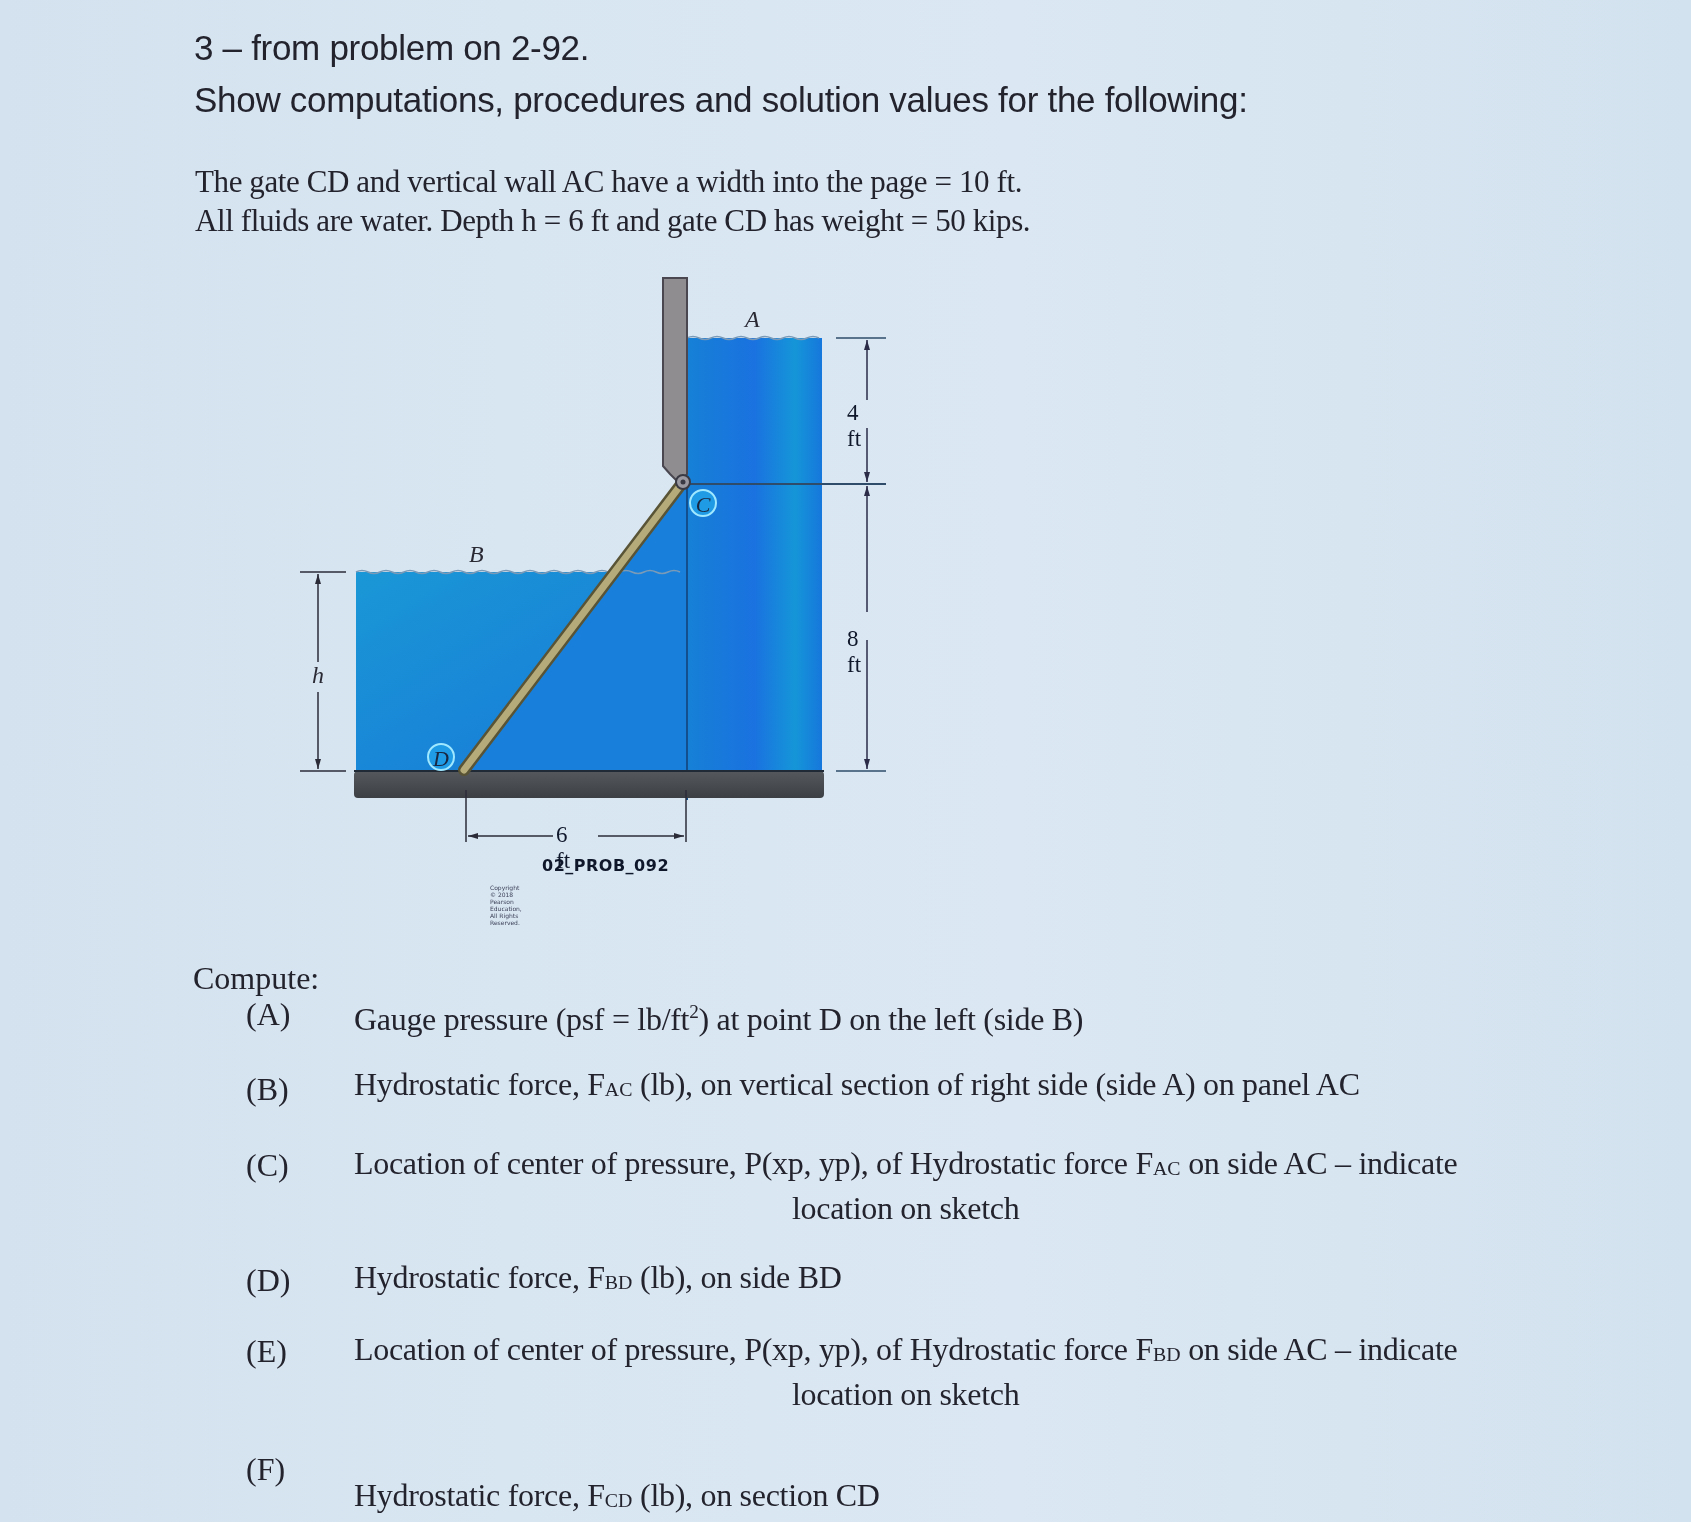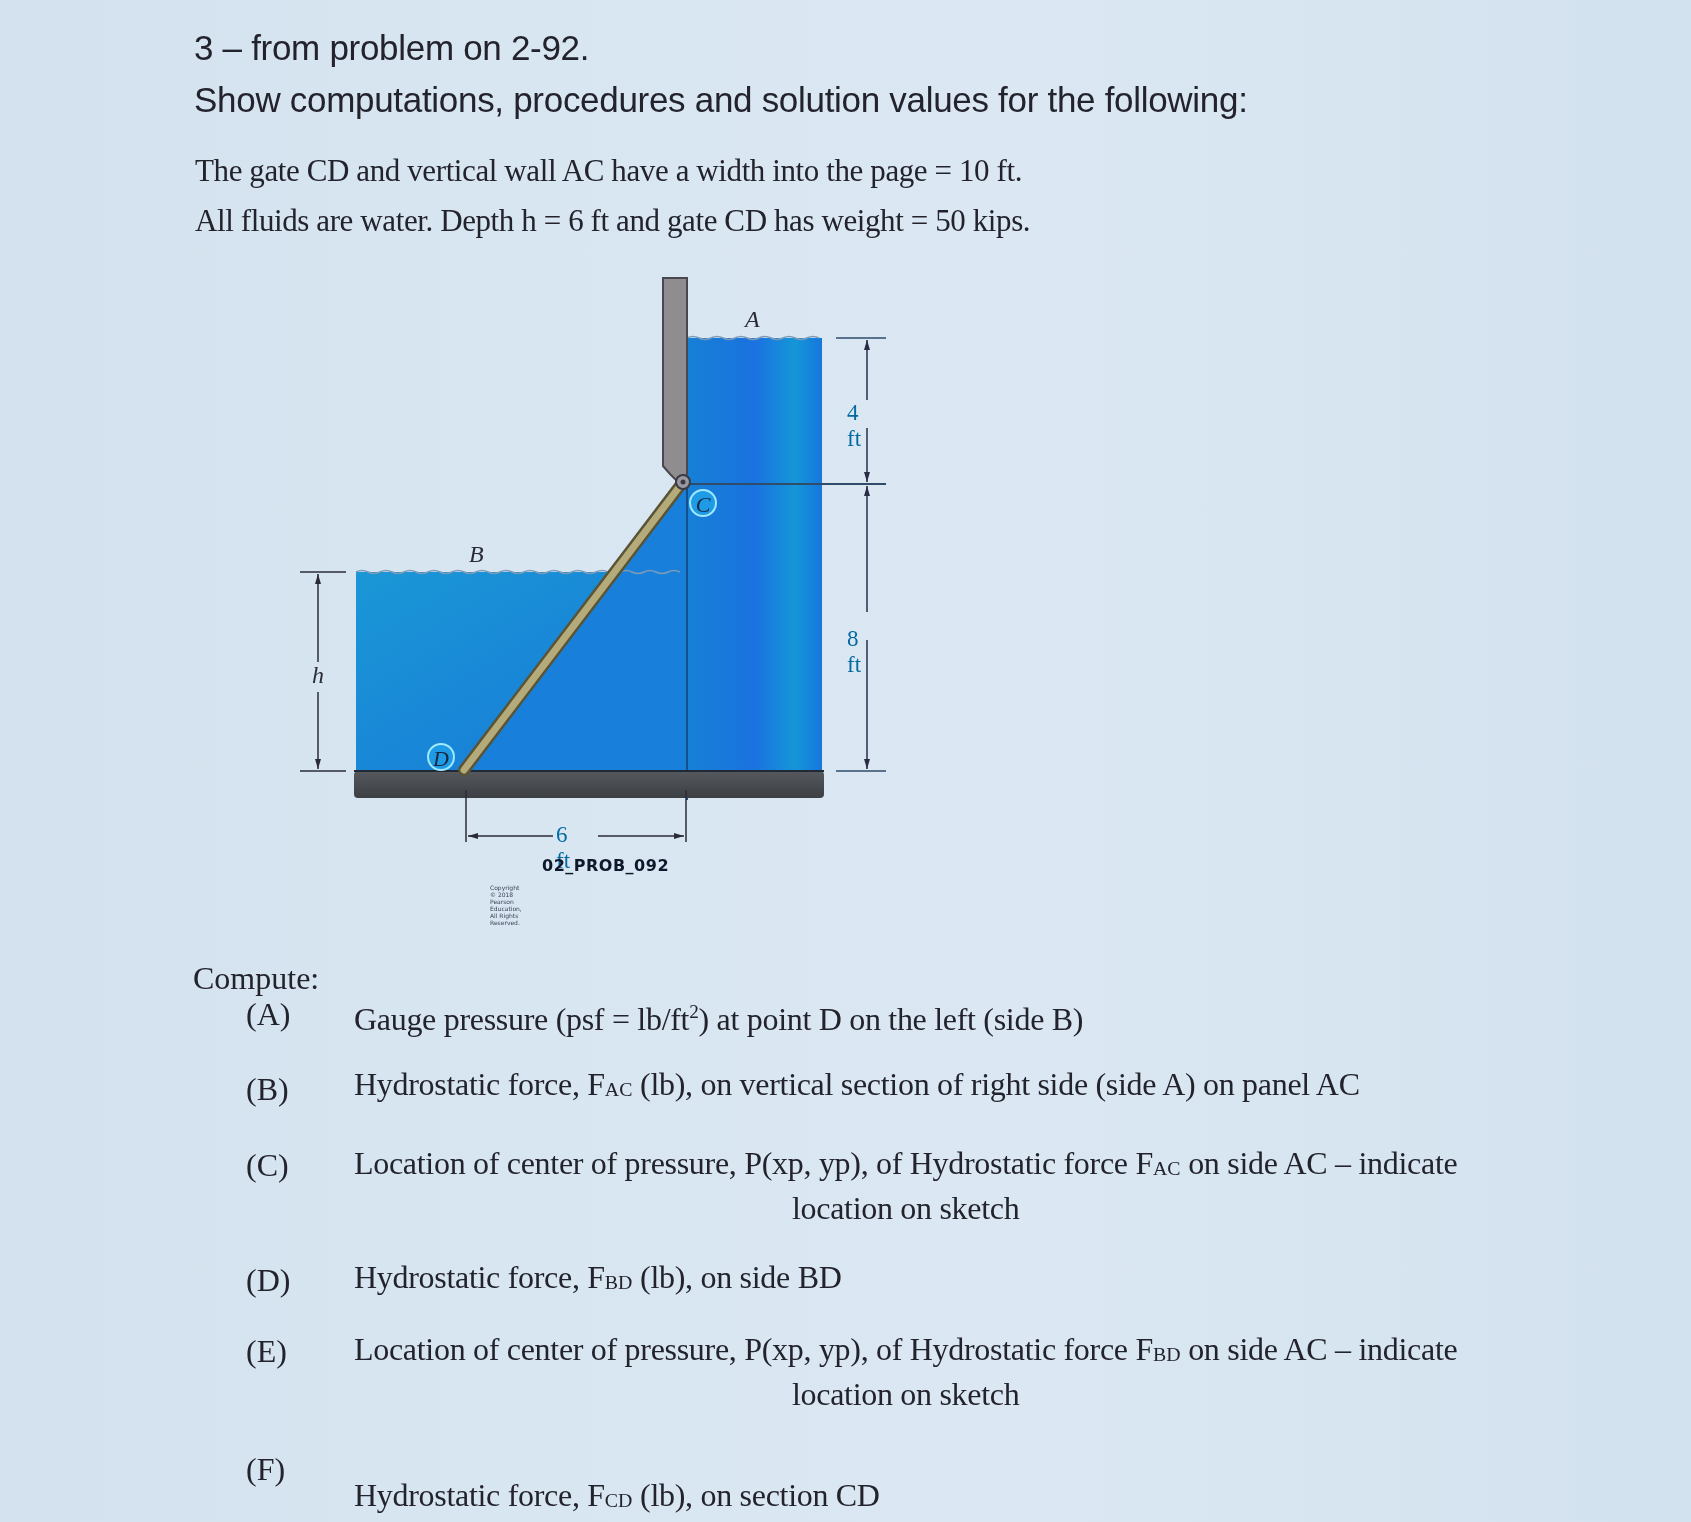--- a/index.html
+++ b/index.html
@@ -6,30 +6,30 @@
   body {
     width: 1691px; height: 1522px; overflow: hidden; position: relative;
     background: linear-gradient(90deg, #d4e2ef 0%, #d8e6f2 30%, #dbe8f3 60%, #d2e2ee 100%);
     color: #23232d;
   }
   .sans { font-family: "Liberation Sans", "DejaVu Sans", sans-serif; }
   .serif { font-family: "Liberation Serif", "DejaVu Serif", serif; }
   .abs { position: absolute; white-space: nowrap; text-align: center; }
   .title1 { left: 194px; top: 28px; font-size: 35px; letter-spacing: -0.3px; }
   .title2 { left: 194px; top: 80px; font-size: 35px; letter-spacing: -0.3px; }
-  .given1 { left: 195px; top: 153px; font-size: 31px; letter-spacing: -0.4px; }
+  .given1 { left: 195px; top: 164px; font-size: 31px; letter-spacing: -0.4px; }
   .given2 { left: 195px; top: 203px; font-size: 31px; letter-spacing: -0.4px; }
   .compute { left: 193px; top: 960px; font-size: 32px; }
   .item-label { position: absolute; left: 246px; font-size: 32px; }
   .item-text { position: absolute; left: 354px; font-size: 32px; line-height: 40px; letter-spacing: -0.3px; text-align: center; }
   sub.s { font-size: 0.62em; vertical-align: -0.05em; letter-spacing: 0; }
   sup { font-size: 0.6em; }
   #figure { position: absolute; left: 0; top: 0; }
   .fig-label { position: absolute; font-family: "Liberation Serif", serif; font-style: italic; font-size: 24px; color: #2a2a35; }
-  .dim-text { position: absolute; font-family: "Liberation Serif", serif; font-size: 23px; color: #0369a1; }
+  .dim-text { position: absolute; font-family: "Liberation Serif", serif; font-size: 23px; color: #0f172a; }
   .caption { position: absolute; font-family: "DejaVu Sans", sans-serif; font-weight: bold; font-size: 16px; color: #0f172a; letter-spacing: 0.5px; }
   .copyright { position: absolute; font-family: "DejaVu Sans", sans-serif; font-size: 6px; color: #3a3f55; }
   .circle-label { position: absolute; width: 28px; height: 28px; border-radius: 50%; border: 2px solid #9fe8ff; background: #1f9be6; color: #1a2740; font-family: "Liberation Serif", serif; font-style: italic; font-size: 22px; line-height: 27px; text-align: center; box-sizing: border-box; }
 </style>
 </head>
 <body>
 
 <div class="abs sans title1">3 – from problem on 2-92.</div>
 <div class="abs sans title2">Show computations, procedures and solution values for the following:</div>
 

